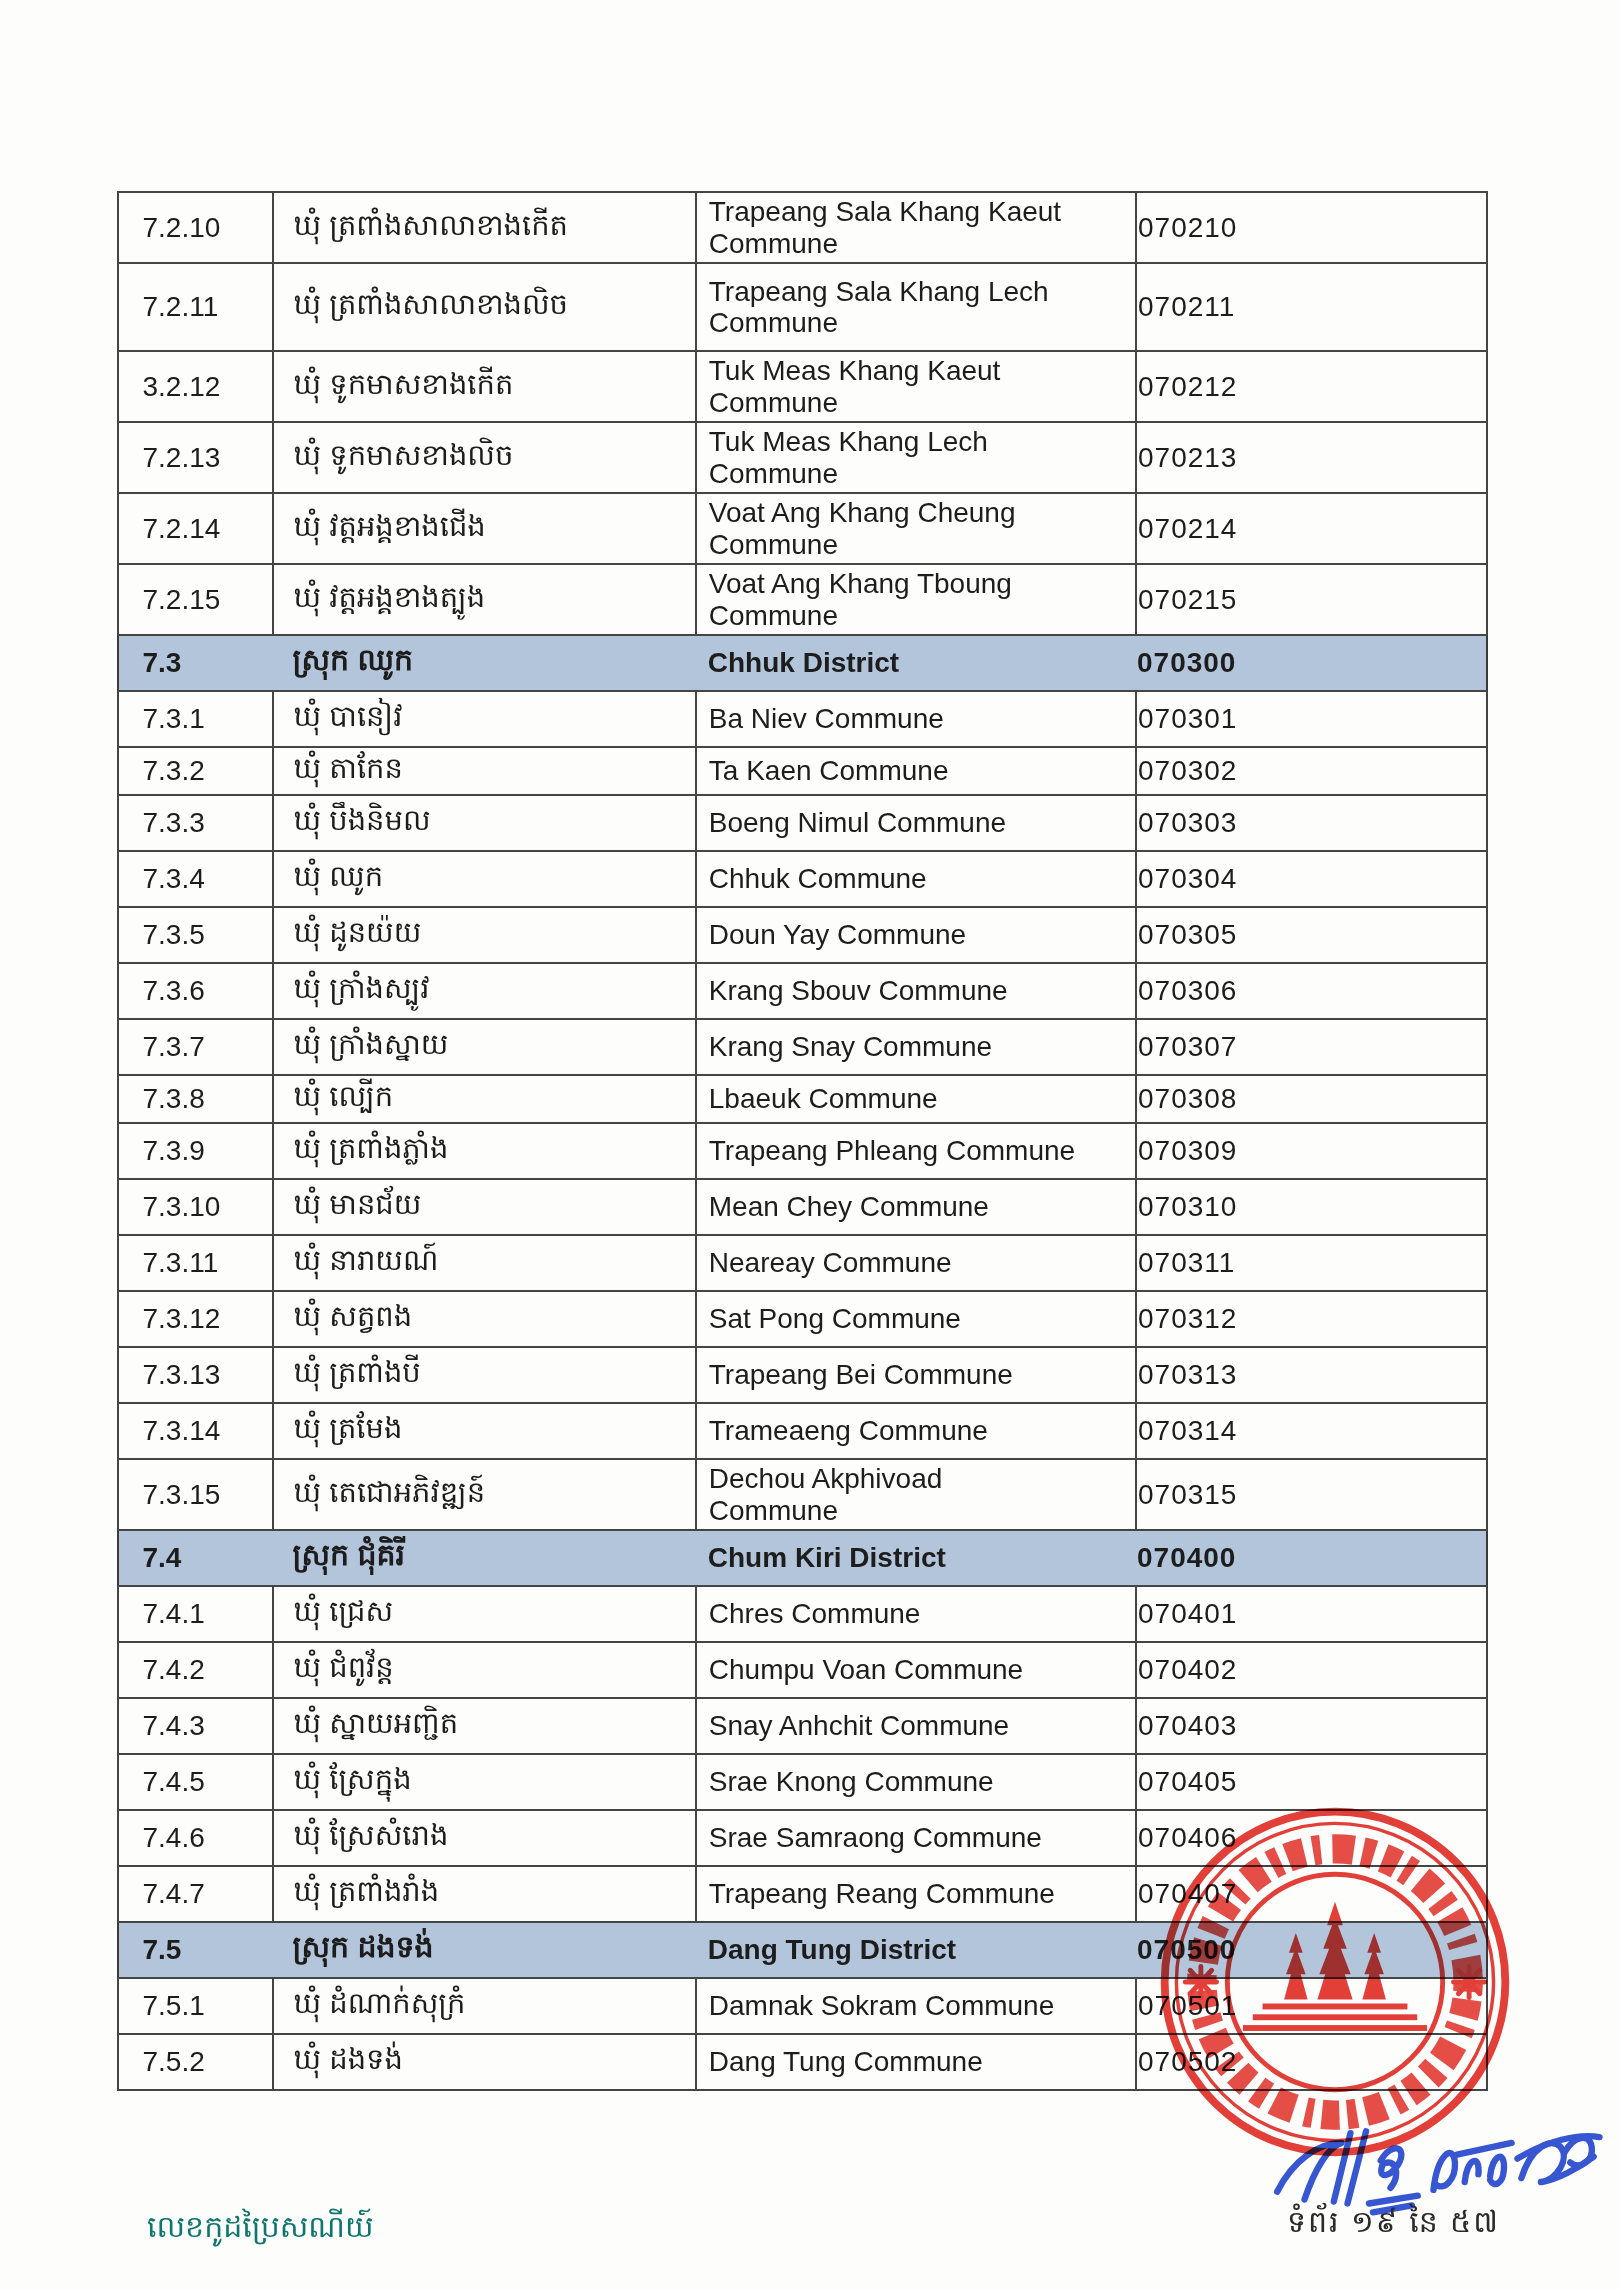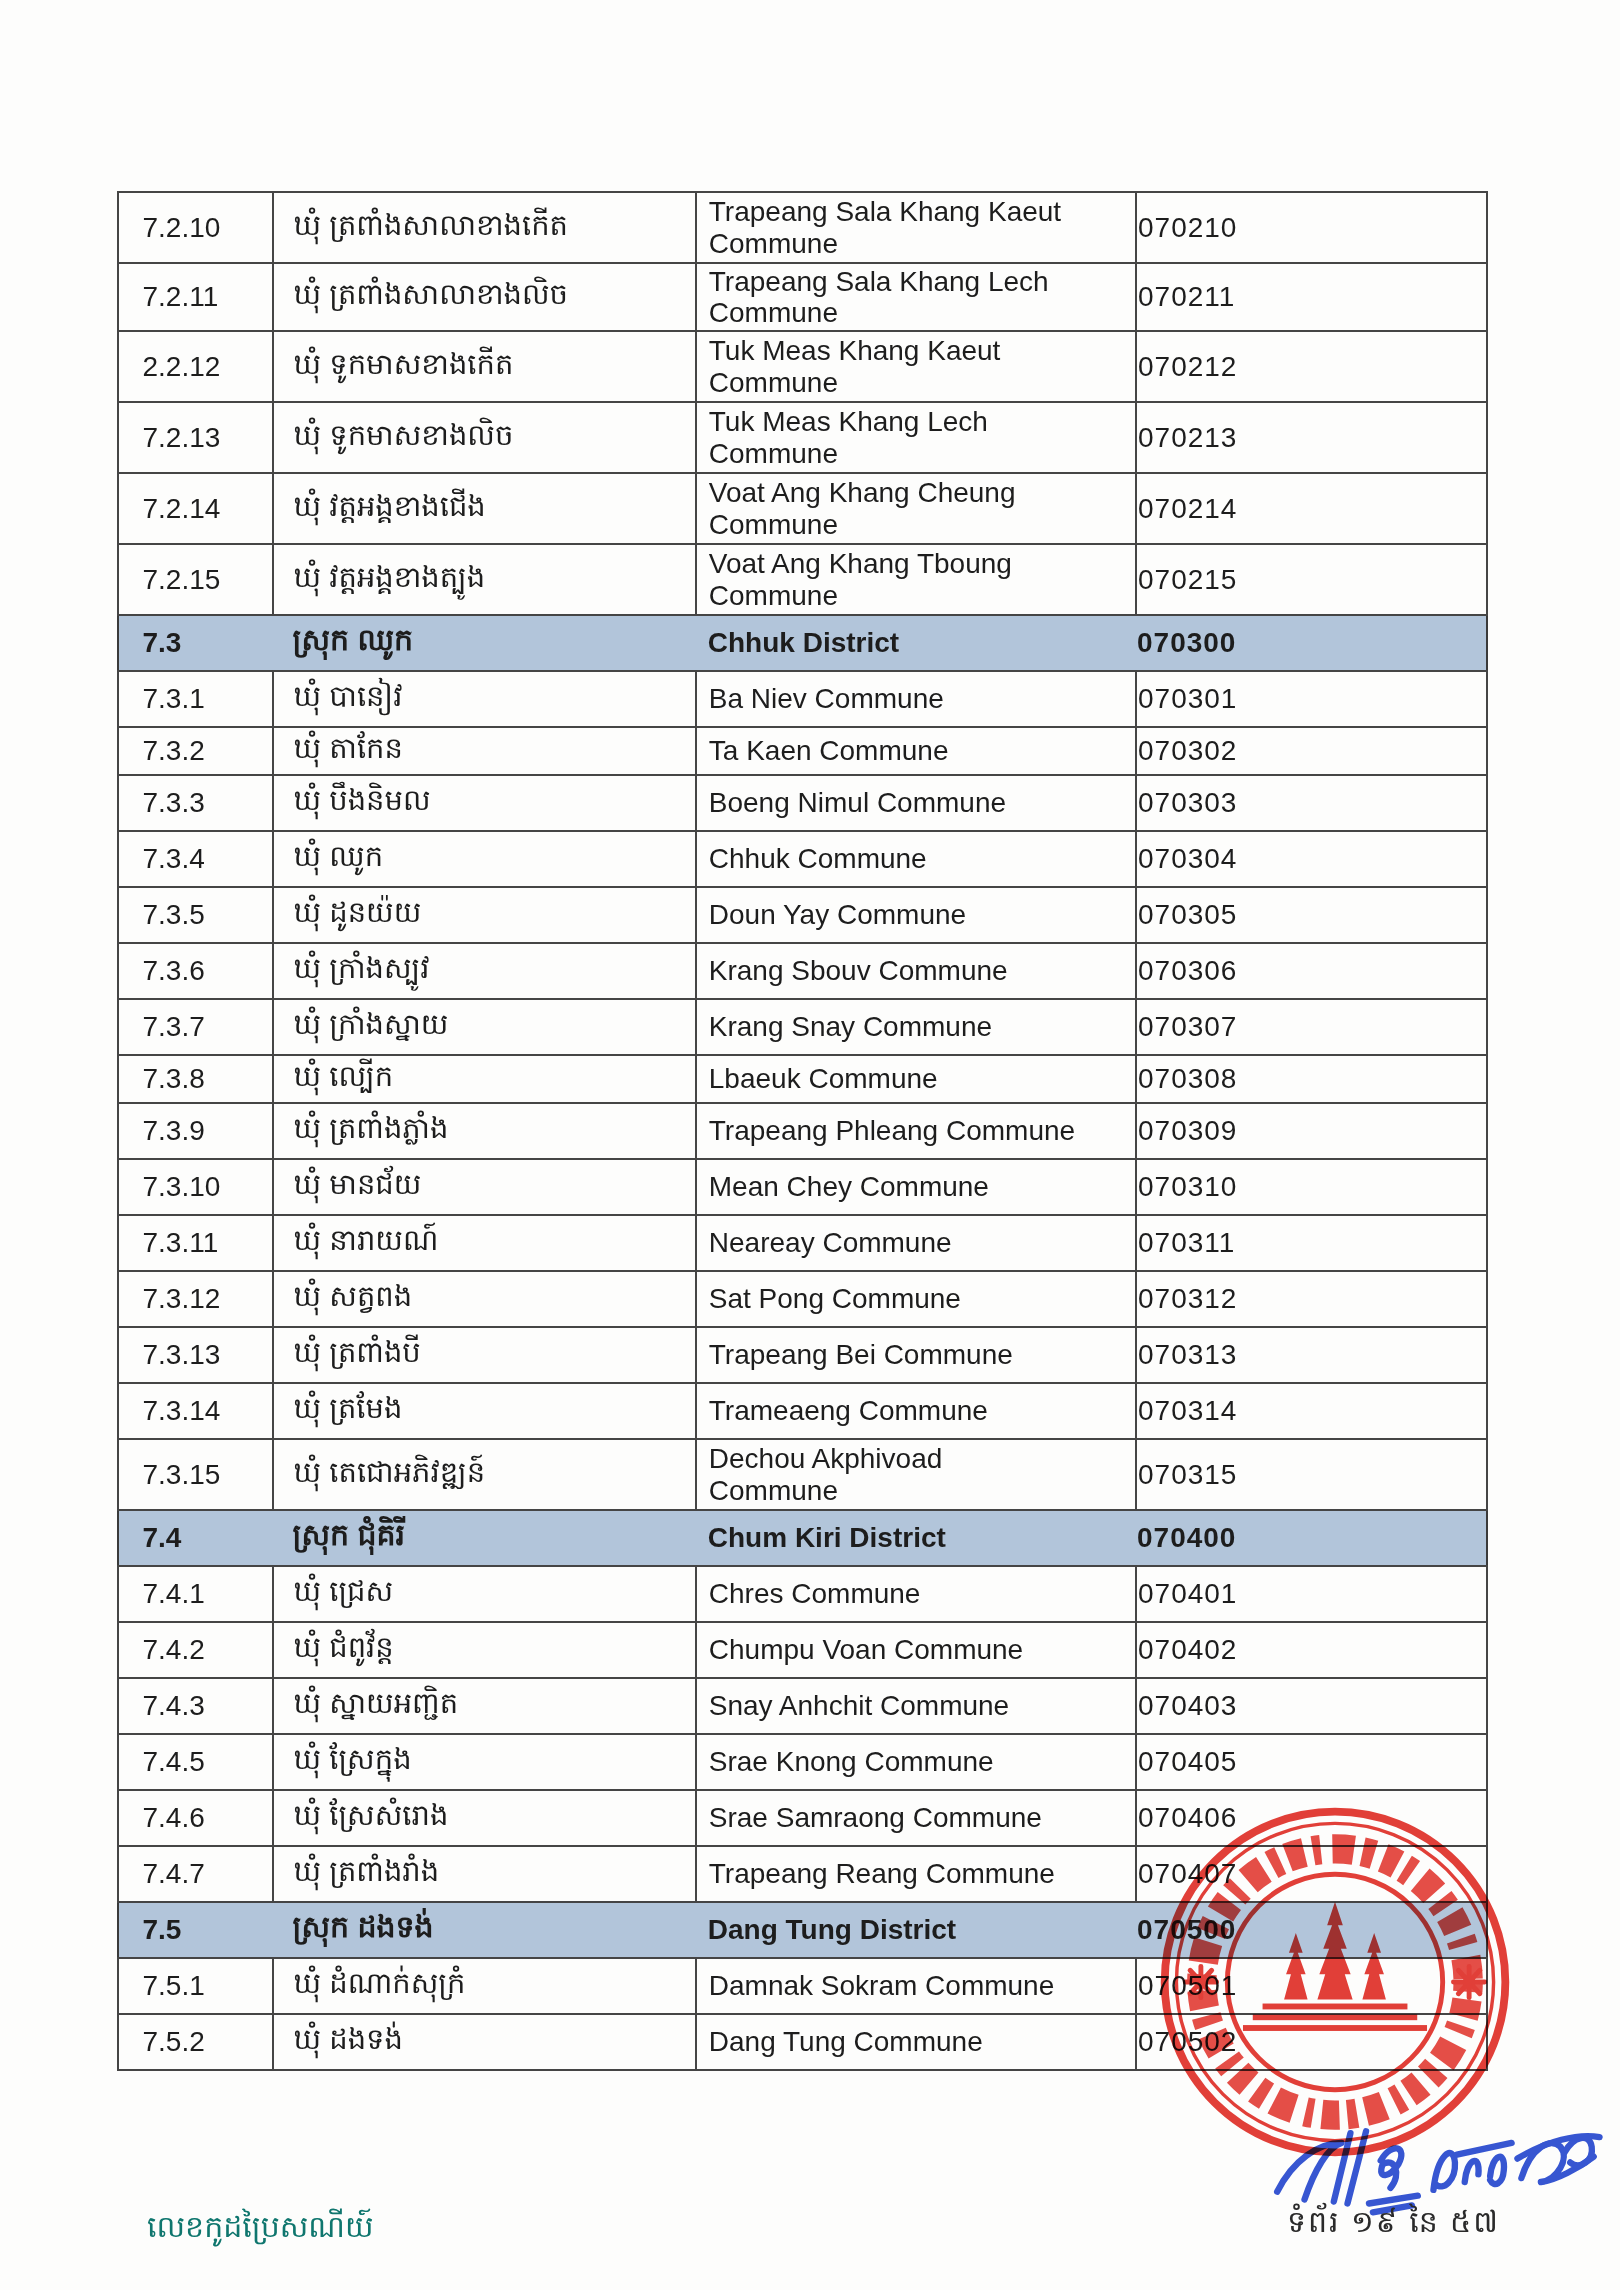--- a/index.html
+++ b/index.html
@@ -64,29 +64,29 @@
       <col style="width:351px">
     </colgroup>
     <tbody>
         <tr class="commune" style="height: 71px;">
           <td class="no">7.2.10</td>
           <td class="kh">ឃុំ ត្រពាំងសាលាខាងកើត</td>
           <td class="en">Trapeang Sala Khang Kaeut
 Commune</td>
           <td class="code">070210</td>
         </tr>
-        <tr class="commune" style="height: 68px;">
+        <tr class="commune" style="height: 88px;">
           <td class="no">7.2.11</td>
           <td class="kh">ឃុំ ត្រពាំងសាលាខាងលិច</td>
           <td class="en">Trapeang Sala Khang Lech
 Commune</td>
           <td class="code">070211</td>
         </tr>
         <tr class="commune" style="height: 71px;">
-          <td class="no">2.2.12</td>
+          <td class="no">3.2.12</td>
           <td class="kh">ឃុំ ទូកមាសខាងកើត</td>
           <td class="en">Tuk Meas Khang Kaeut
 Commune</td>
           <td class="code">070212</td>
         </tr>
         <tr class="commune" style="height: 71px;">
           <td class="no">7.2.13</td>
           <td class="kh">ឃុំ ទូកមាសខាងលិច</td>
           <td class="en">Tuk Meas Khang Lech
 Commune</td>

